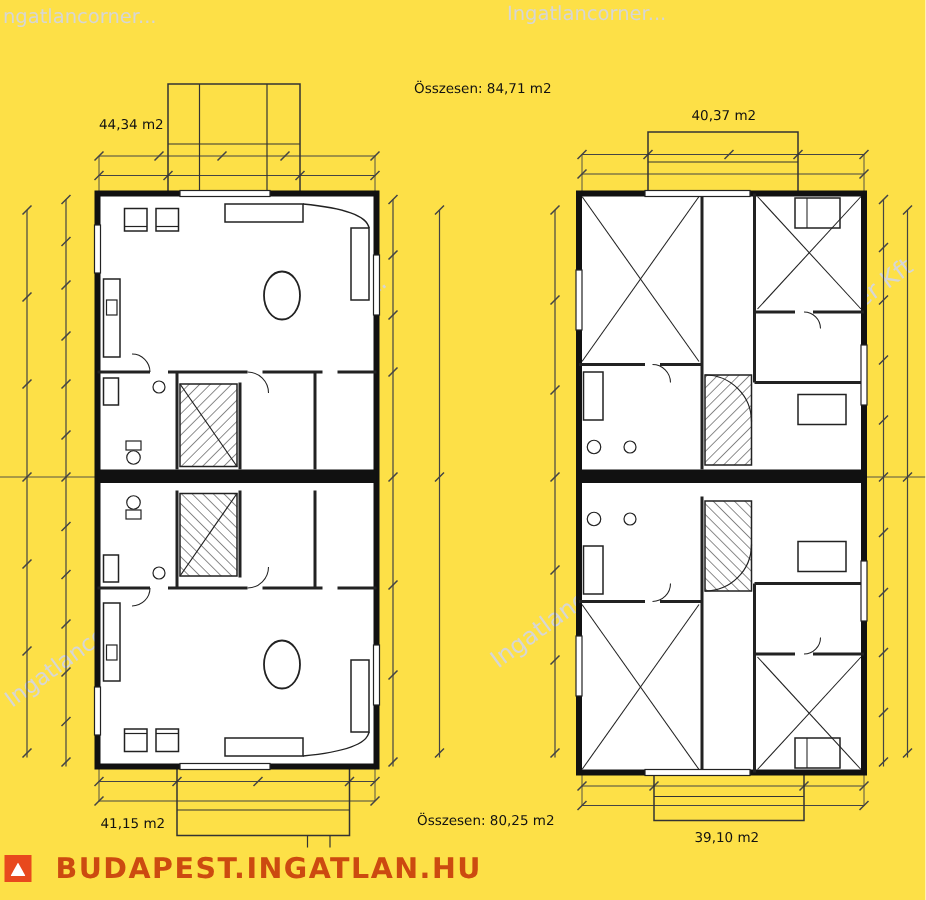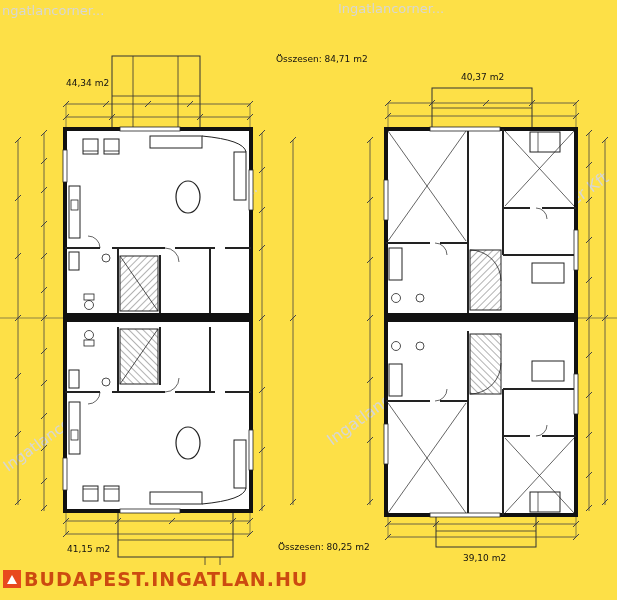--- a/index.html
+++ b/index.html
@@ -5,21 +5,21 @@
   html,body{margin:0;padding:0;background:#ffffff;}
   .canvas{position:relative;width:617px;height:600px;background:#fde047;overflow:hidden;
           font-family:"DejaVu Sans",sans-serif;}
   .plan-svg{position:absolute;left:0;top:0;}
   svg text{font-family:"DejaVu Sans",sans-serif;}
   .area-label{font-size:9px;fill:#111;}
   .total-label{font-size:9px;fill:#111;}
   .wm{fill:#d6d6d6;}
   .wm-h{font-size:13px;}
   .wm-d{font-size:16px;}
-  .footer{position:absolute;left:3px;top:570px;display:flex;align-items:center;gap:3px;}
+  .footer{position:absolute;left:3px;top:570px;display:flex;align-items:center;gap:16px;}
   .logo-box{width:18px;height:18px;background:#e8491d;display:inline-block;position:relative;}
   .logo-box::after{content:"";position:absolute;left:4px;right:4px;top:5px;bottom:4px;
                    background:#ffffff;clip-path:polygon(50% 0,100% 100%,0 100%);}
   .brand{font-weight:bold;font-size:19px;letter-spacing:1px;color:#cc4a10;line-height:18px;}
 </style>
 </head>
 <body>
 
 <div class="canvas">
 

